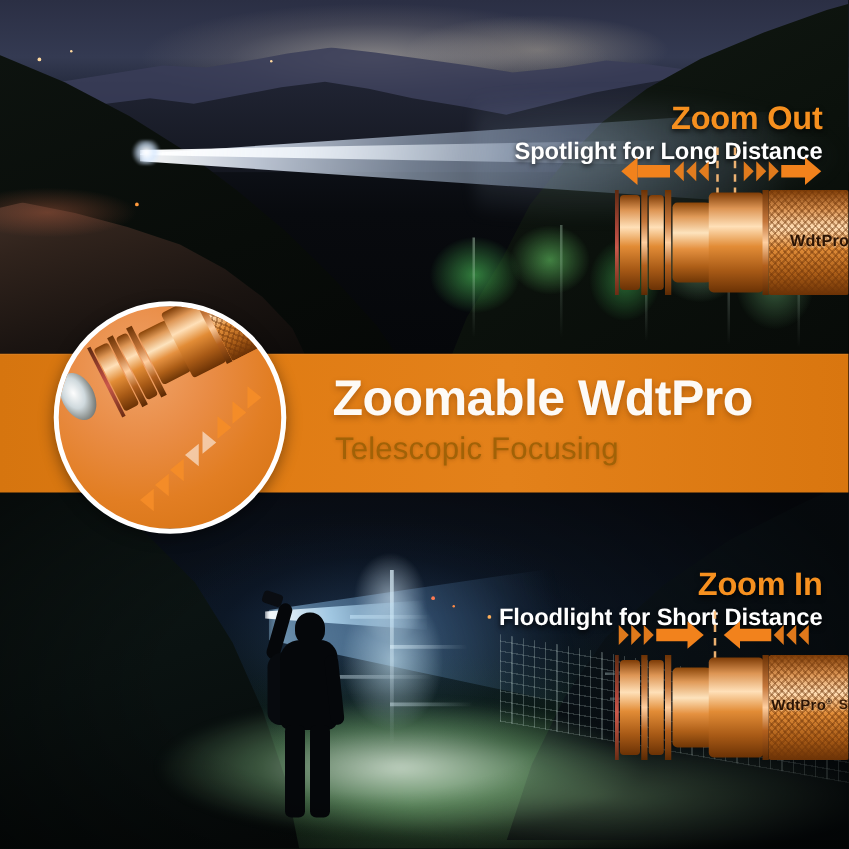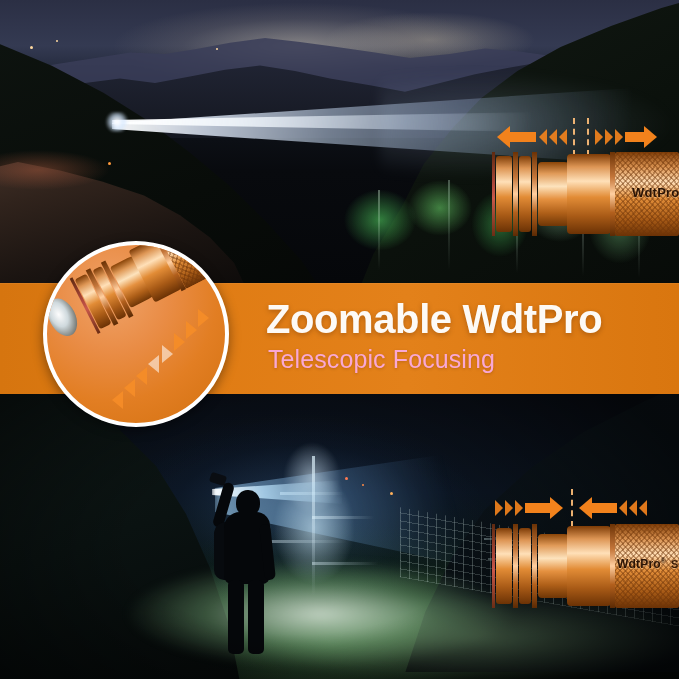--- a/index.html
+++ b/index.html
@@ -212,21 +212,21 @@
     box-shadow:0 1px 0 rgba(255,255,255,.06) inset;
   }
   .banner-title {
     position:absolute; left:266px; top:297px;
     font-size:40px; font-weight:bold; color:#fdfaf6;
     letter-spacing:-.4px;
     text-shadow:0 2px 5px rgba(90,40,0,.35);
   }
   .banner-sub {
     position:absolute; left:268px; top:345px;
-    font-size:25px; font-weight:400; color:#f9a8d4;
+    font-size:25px; font-weight:400; color:#a16207;
     letter-spacing:.1px;
     text-shadow:0 1px 3px rgba(90,40,0,.28);
   }
 
   
   .inset {
     position:absolute; left:43px; top:241px;
     width:186px; height:186px; border-radius:50%;
     border:4px solid #ffffff;
     background:radial-gradient(circle at 36% 28%, #f0a36a 0%, #e98c45 34%, #e27e23 62%, #d2700f 100%);
@@ -329,20 +329,24 @@
     <div class="beam-haze"></div>
     <div class="beam-top"></div>
     <div class="beam-core"></div>
     <div class="beam-source"></div>
     <div class="spark" style="left:30px;top:46px;width:3px;height:3px;"></div>
     <div class="spark" style="left:56px;top:40px;width:2px;height:2px;"></div>
     <div class="spark" style="left:216px;top:48px;width:2px;height:2px;"></div>
     <div class="spark" style="left:108px;top:162px;width:3px;height:3px;background:#ff9a3c;"></div>
   </div>
 
+  <div class="callout" style="left:318px; top:79px; width:340px;">
+    <div class="co-title">Zoom Out</div>
+    <div class="co-sub">Spotlight for Long Distance</div>
+  </div>
 
   <div class="arrows" style="left:497px; top:126px; width:160px;">
     <div class="arr-head arr-head-l" style="left:0;"></div>
     <div class="arr-body" style="left:13px; width:26px;"></div>
     <div class="arr-chev arr-chev-l" style="left:42px;"></div>
     <div class="arr-chev arr-chev-l" style="left:52px;"></div>
     <div class="arr-chev arr-chev-l" style="left:62px;"></div>
     <div class="dash" style="left:76px;"></div>
     <div class="dash" style="left:90px;"></div>
     <div class="arr-chev arr-chev-r" style="left:98px;"></div>
@@ -387,20 +391,24 @@
       <div class="p-armd"></div>
       <div class="p-legl"></div>
       <div class="p-legr"></div>
     </div>
     <div class="spark" style="left:345px;top:85px;width:3px;height:3px;background:#ff7a52;"></div>
     <div class="spark" style="left:362px;top:92px;width:2px;height:2px;background:#ff8a44;"></div>
     <div class="spark" style="left:390px;top:100px;width:3px;height:3px;background:#ffb05a;"></div>
     <div class="vign-bot"></div>
   </div>
 
+  <div class="callout" style="left:300px; top:452px; width:358px;">
+    <div class="co-title">Zoom In</div>
+    <div class="co-sub">Floodlight for Short Distance</div>
+  </div>
 
   <div class="arrows" style="left:495px; top:497px; width:166px;">
     <div class="arr-chev arr-chev-r" style="left:0;"></div>
     <div class="arr-chev arr-chev-r" style="left:10px;"></div>
     <div class="arr-chev arr-chev-r" style="left:20px;"></div>
     <div class="arr-body" style="left:30px; width:26px;"></div>
     <div class="arr-head arr-head-r" style="left:55px;"></div>
     <div class="dash" style="left:76px;"></div>
     <div class="arr-head arr-head-l" style="left:84px;"></div>
     <div class="arr-body" style="left:96px; width:26px;"></div>

